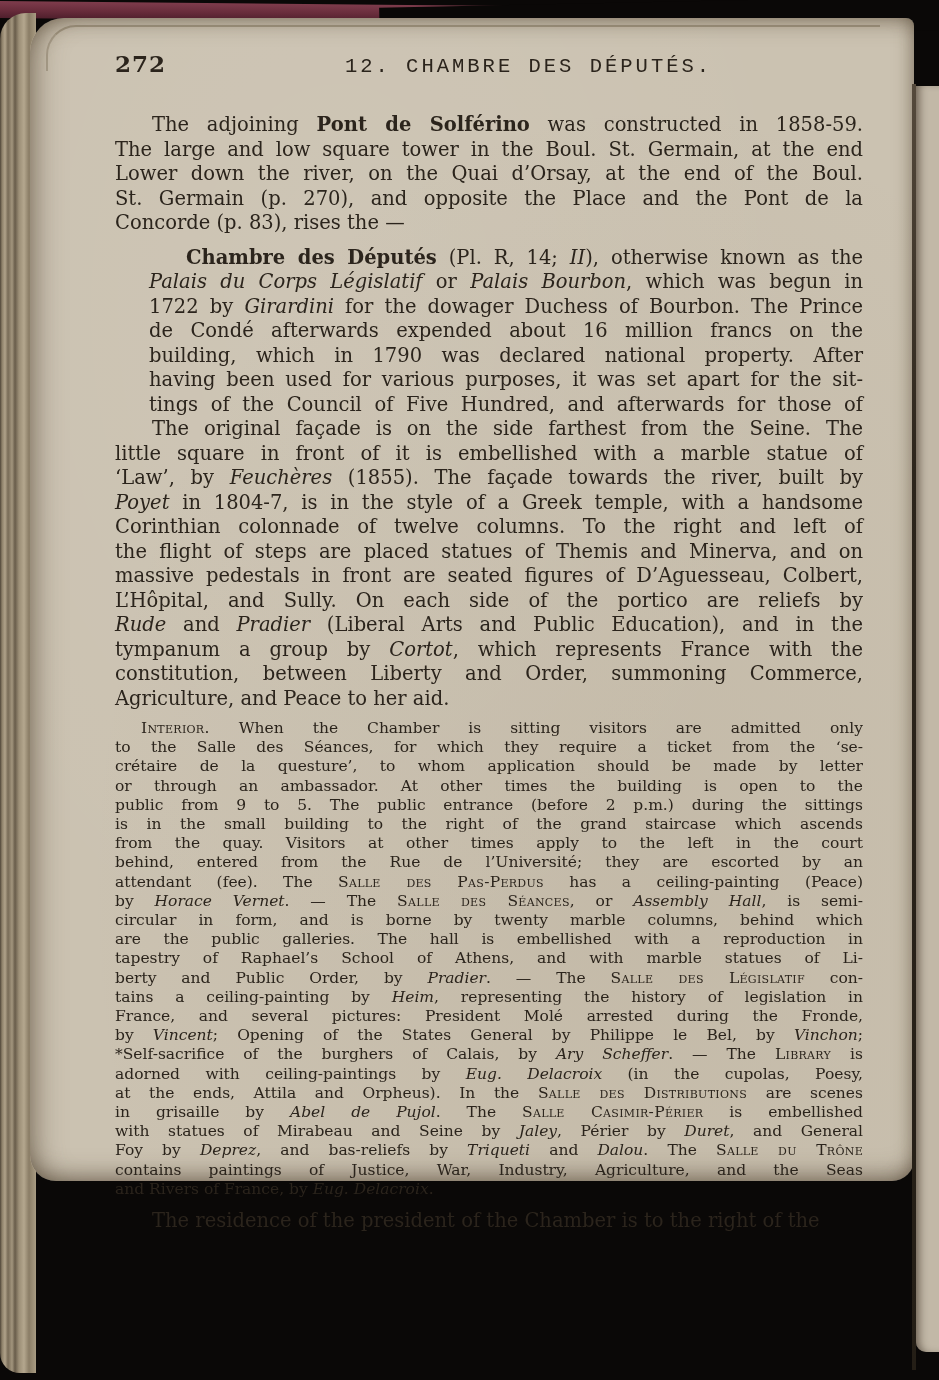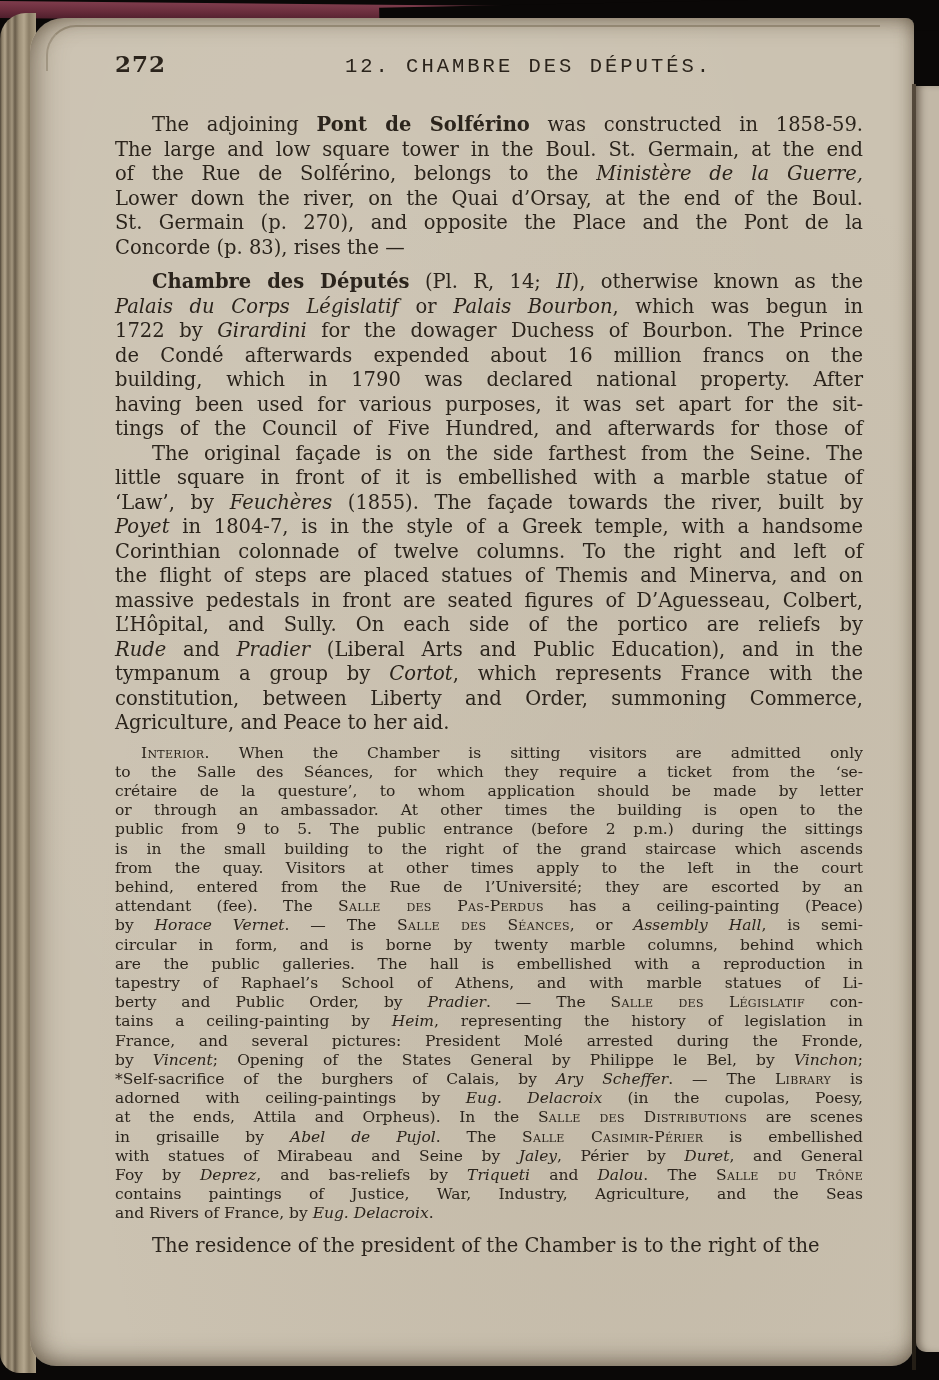--- a/index.html
+++ b/index.html
@@ -29,21 +29,21 @@
     position:absolute;left:0;top:13px;width:36px;height:1360px;
     background:repeating-linear-gradient(90deg,
       #4e4437 0px,#8d8069 2px,#b0a28a 5px,#786b57 8px,
       #a2957d 12px,#685c4a 15px,#9c8f77 19px,#b4a78e 24px,
       #8a7d66 29px,#a89b82 36px);
     border-top-left-radius:26px;border-bottom-left-radius:20px;
   }
 
   
   .page{
-    position:absolute;left:30px;top:18px;width:884px;height:1348px;
+    position:absolute;left:30px;top:18px;width:884px;height:1163px;
     background:
       radial-gradient(ellipse at 35% 25%, rgba(255,255,255,0.06), transparent 60%),
       radial-gradient(ellipse at 70% 75%, rgba(110,92,64,0.08), transparent 65%),
       #cbc2b1;
     border-radius:34px 8px 22px 26px;
     box-shadow:
       inset 20px 0 30px -16px rgba(88,74,54,0.60),
       inset -12px 0 20px -12px rgba(80,65,48,0.55),
       inset 0 16px 24px -16px rgba(90,75,55,0.65),
       inset 0 -18px 26px -16px rgba(66,54,38,0.60);
@@ -75,21 +75,21 @@
   }
   .header{display:flex;align-items:baseline;line-height:32px;margin:0 0 30px 0;}
   .pagenum{font-weight:bold;font-size:23px;letter-spacing:1px;}
   .running-title{
     flex:1;text-align:center;font-size:20.5px;letter-spacing:3px;
     transform:translateX(14px);white-space:nowrap;font-family:Liberation Mono, monospace;
   }
 
   .para{font-size:19.5px;line-height:24.5px;}
   .para.small{font-size:15.5px;line-height:19.2px;}
-  .para:nth-child(2){margin-top:10px;}
+  .para:nth-child(2){margin-top:10px;margin-left:34px;}
   .para:nth-child(3){margin-top:0;}
   .para:nth-child(4){margin-top:8px;}
   .para:nth-child(5){margin-top:10px;}
 
   .line{text-align:justify;text-align-last:justify;}
   .line.end{text-align-last:left;}
   .para.body .line.first{text-indent:37px;}
   .para.small .line.first{text-indent:26px;}
 
   .b{font-weight:bold;}
@@ -107,21 +107,20 @@
   <div class="page">
     <div class="text-col">
       <div class="header">
         <span class="pagenum">272</span>
         <span class="running-title">12. CHAMBRE DES DÉPUTÉS.</span>
       </div>
       <div id="paragraphs">
           <div class="para body">
             <div class="line first"><span>The adjoining </span><span class="b">Pont de Solférino</span><span> was constructed in 1858-59.</span></div>
             <div class="line"><span>The large and low square tower in the Boul. St. Germain, at the end</span></div>
-            <div class="line"><span>of the Rue de Solférino, belongs to the </span><span class="i">Ministère de la Guerre,</span></div>
             <div class="line"><span>Lower down the river, on the Quai d’Orsay, at the end of the Boul.</span></div>
             <div class="line"><span>St. Germain (p. 270), and opposite the Place and the Pont de la</span></div>
             <div class="line end"><span>Concorde (p. 83), rises the —</span></div>
           </div>
           <div class="para body">
             <div class="line first"><span class="b">Chambre des Députés</span><span> (Pl. R, 14; </span><span class="i">II</span><span>), otherwise known as the</span></div>
             <div class="line"><span class="i">Palais du Corps Législatif</span><span> or </span><span class="i">Palais Bourbon</span><span>, which was begun in</span></div>
             <div class="line"><span>1722 by </span><span class="i">Girardini</span><span> for the dowager Duchess of Bourbon. The Prince</span></div>
             <div class="line"><span>de Condé afterwards expended about 16 million francs on the</span></div>
             <div class="line"><span>building, which in 1790 was declared national property. After</span></div>

